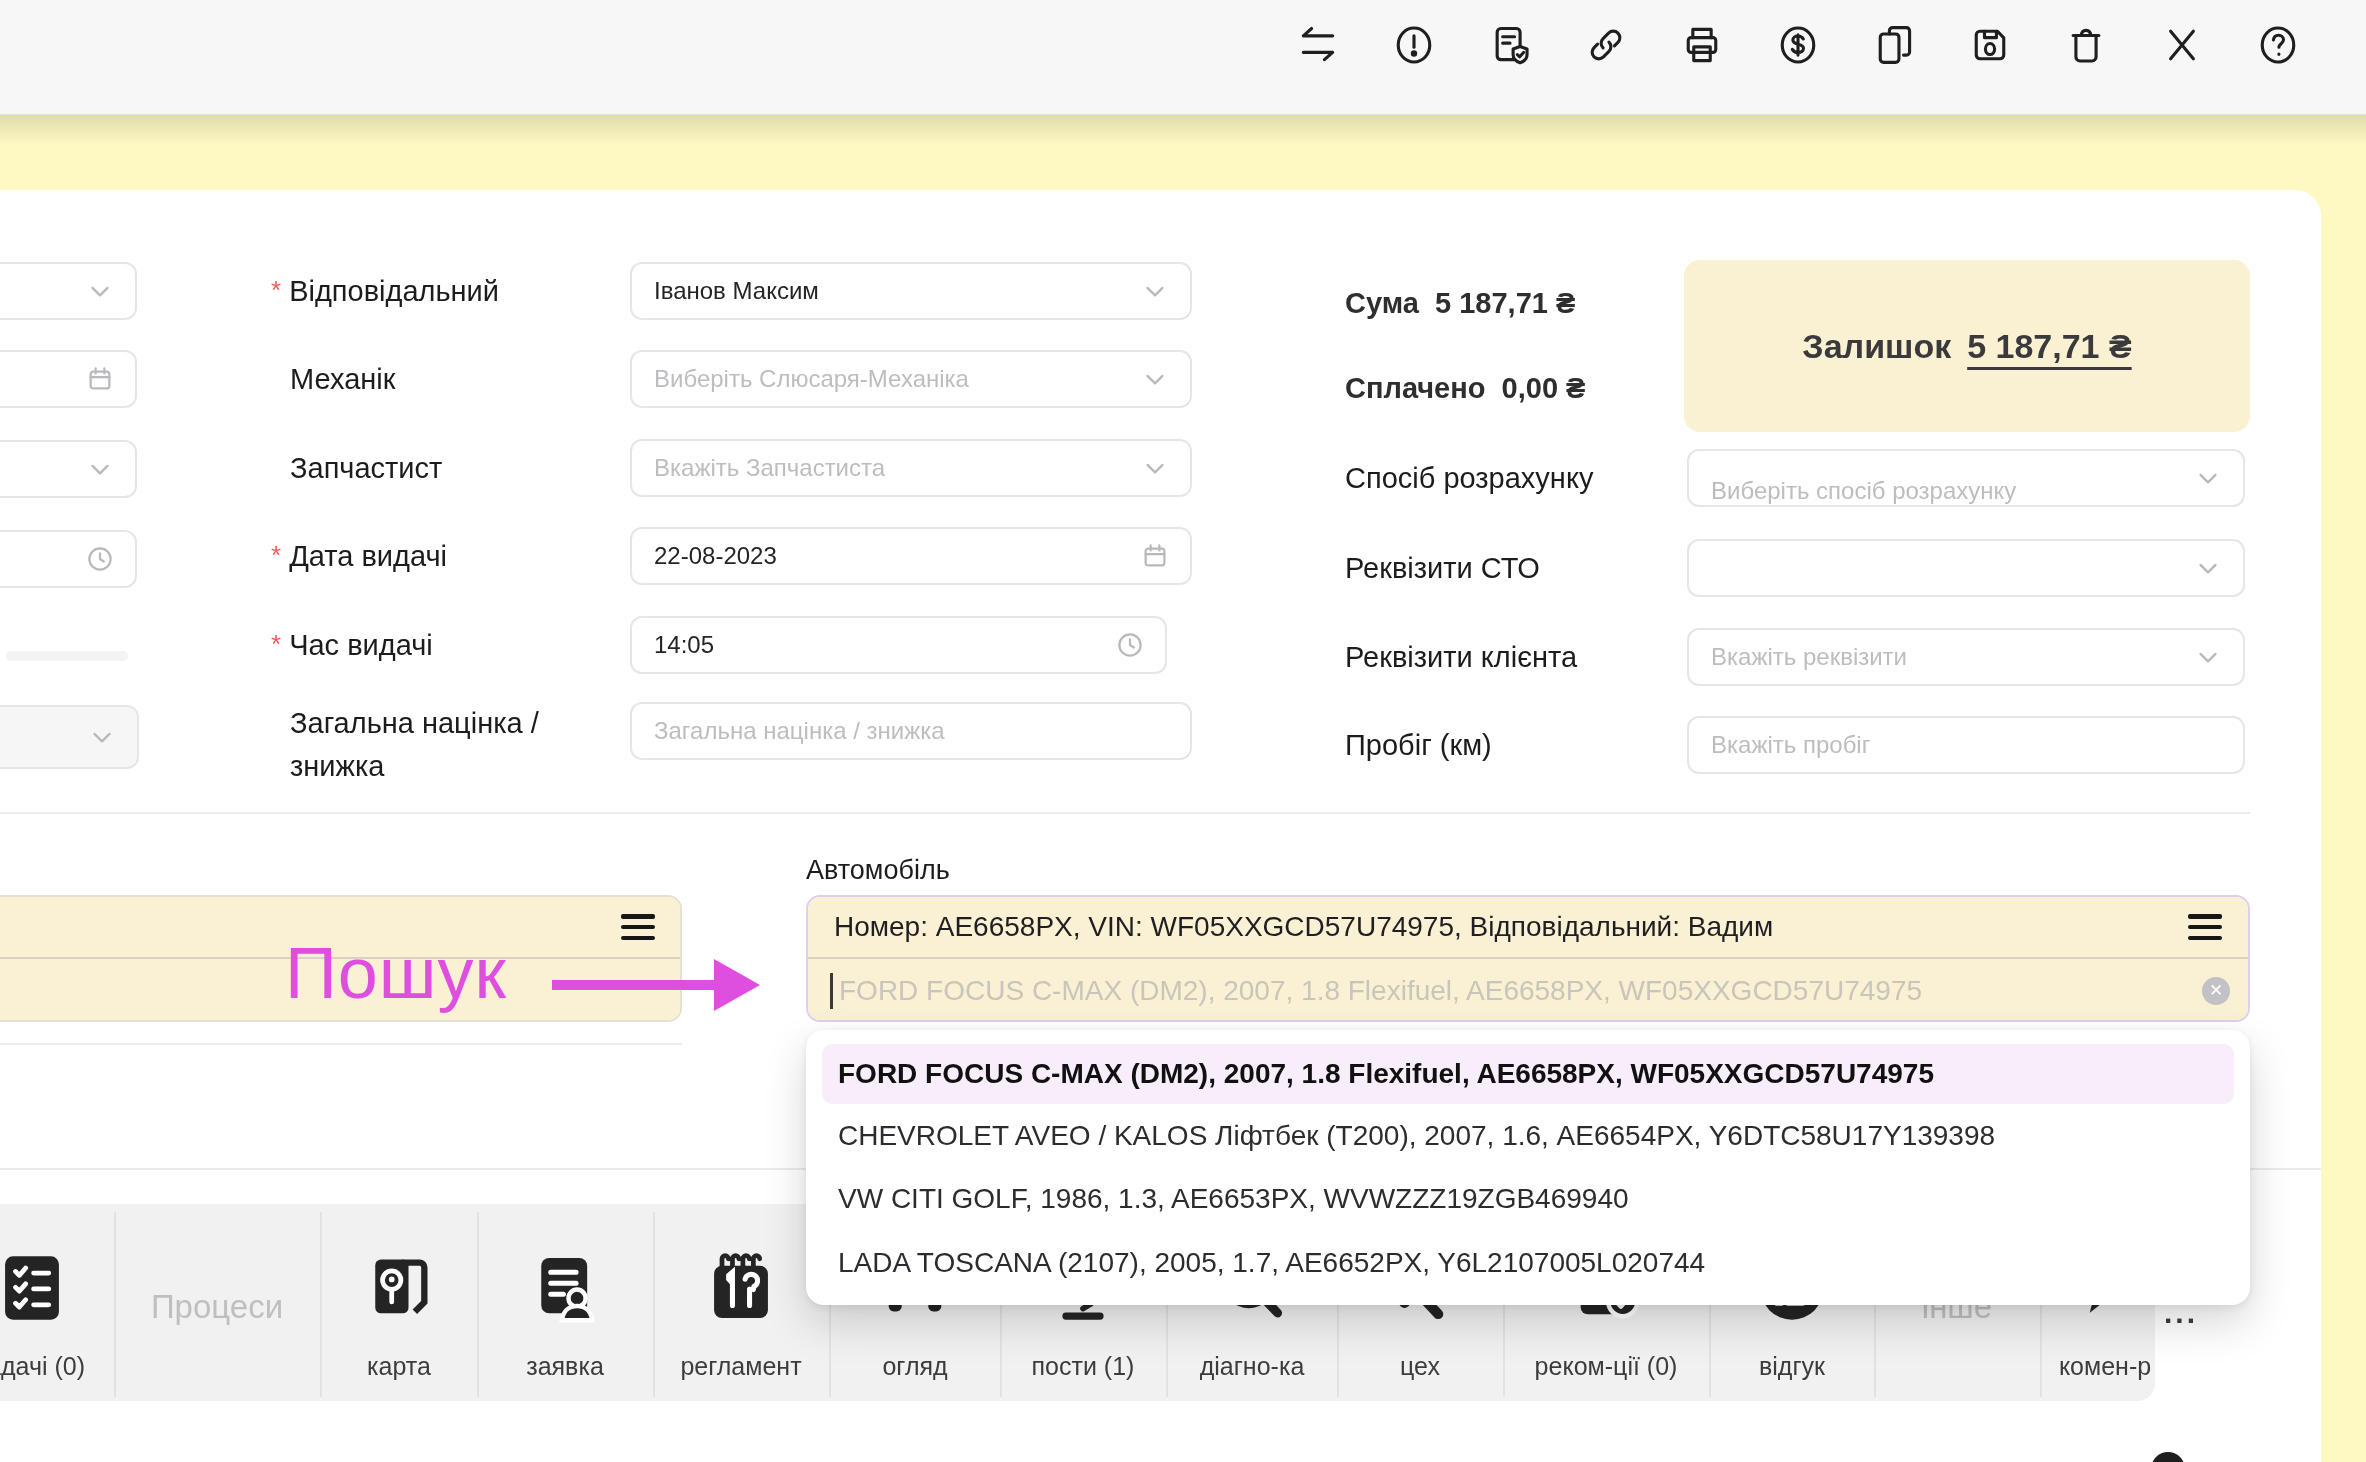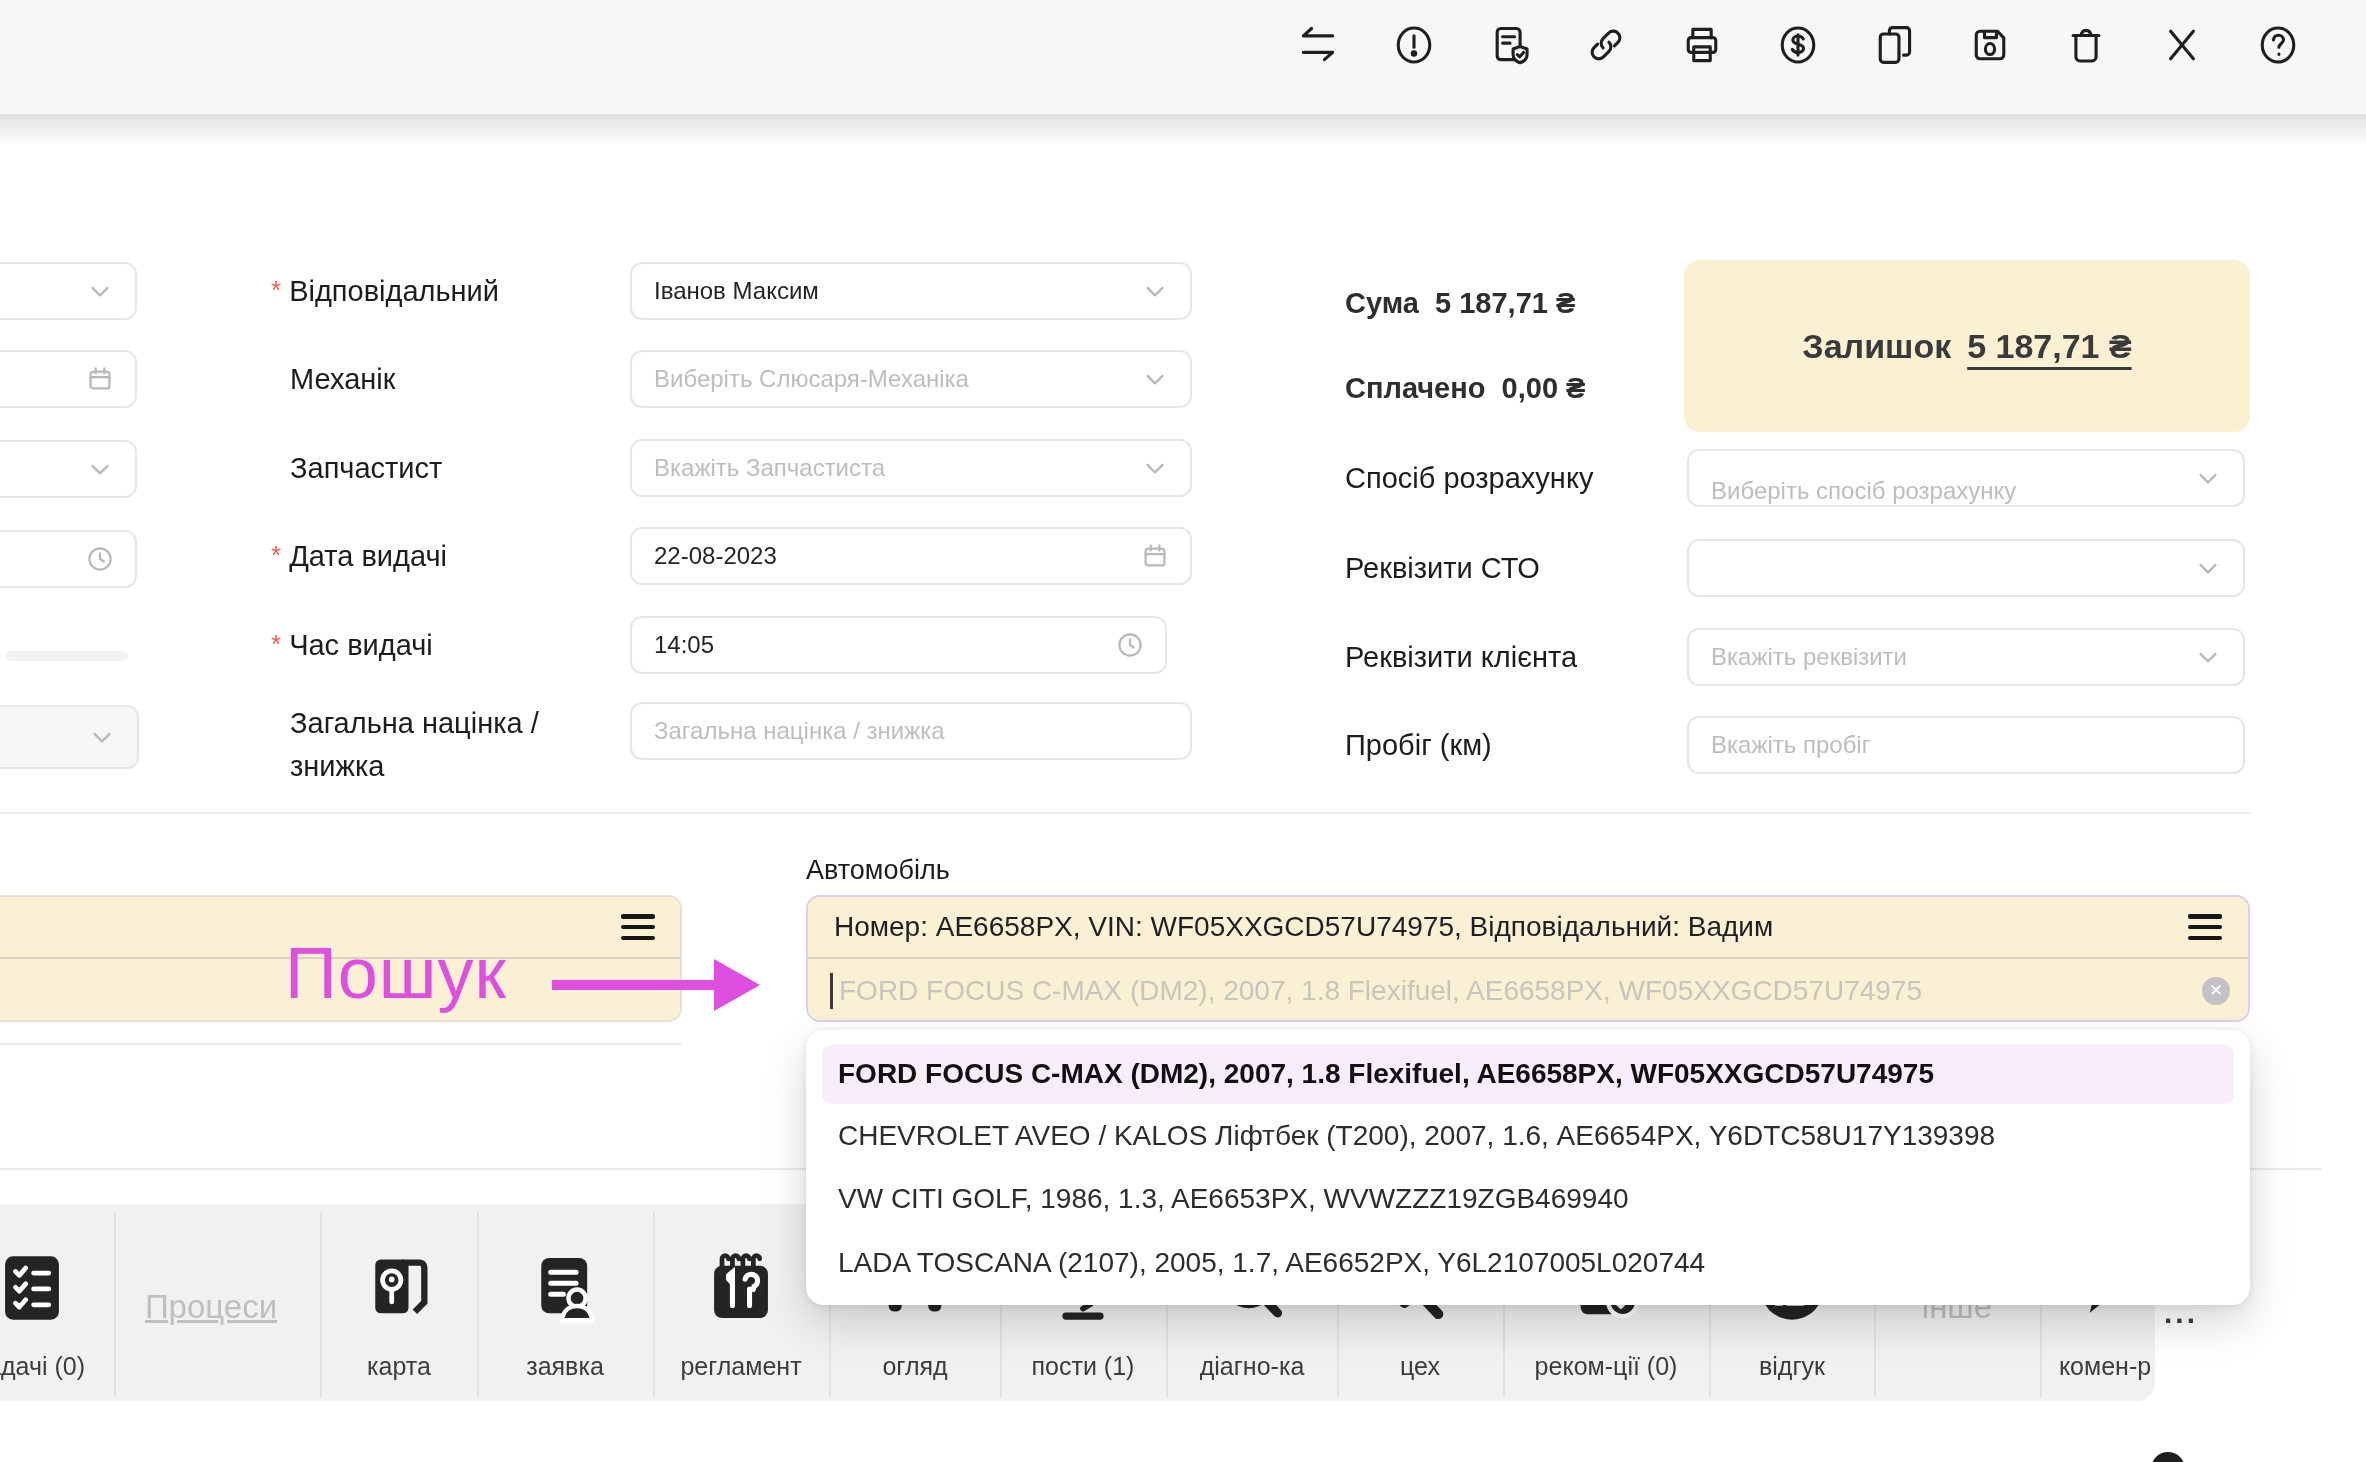--- a/index.html
+++ b/index.html
@@ -1,17 +1,17 @@
 <!DOCTYPE html>
 <html><head>
 <meta charset="utf-8">
 <style>
   html,body{margin:0;padding:0;}
   body{font-family:"Liberation Sans","DejaVu Sans",sans-serif;background:#ededee;}
-  .canvas{position:relative;width:2366px;height:1462px;overflow:hidden;background:#ffffff;}
+  .canvas{position:relative;width:2366px;height:1462px;overflow:hidden;background:#fef9c3;}
   .abs{position:absolute;}
 
   
   .topbar{left:0;top:0;width:2366px;height:114px;background:#f7f7f8;border-bottom:1px solid #e3e3e5;z-index:50;}
   .topshadow{left:0;top:115px;width:2366px;height:30px;background:linear-gradient(rgba(0,0,0,.12),rgba(0,0,0,0));z-index:5;}
   .tb-icons{left:1296px;top:23px;display:flex;gap:52px;z-index:51;}
   .tbicon{width:44px;height:44px;cursor:pointer;}
   .tbicon svg{width:44px;height:44px;stroke:#1f1f1f;fill:none;stroke-width:1.7;stroke-linecap:round;stroke-linejoin:round;}
 
   
@@ -280,21 +280,21 @@
       <div class="vdiv" style="left:2040px;"></div>
 
     <div class="cell-icon toolbar-item" style="left:32px;"><svg viewBox="0 0 24 24">
           <rect x="3.5" y="2" width="17" height="20" rx="2.5" fill="#242424"></rect>
           <g stroke="#fff" stroke-width="1.5" fill="none" stroke-linecap="round" stroke-linejoin="round">
             <path d="M6.8 6.8l1.2 1.2 2-2.3M12.5 7.3h4.8M6.8 11.8l1.2 1.2 2-2.3M12.5 12.3h4.8M6.8 16.8l1.2 1.2 2-2.3M12.5 17.3h4.8"></path>
           </g>
         </svg></div>
     <div class="cell-label" style="left:36px;">адачі (0)</div>
 
-    <div class="disabled-label" style="left:211px;text-decoration:underline;">Процеси</div>
+    <div class="disabled-label" style="left:217px;">Процеси</div>
 
     <div class="cell-icon toolbar-item" style="left:399px;"><svg viewBox="0 0 24 24">
           <path d="M13 4h5.5a1.5 1.5 0 0 1 1.5 1.5v11L17 19.5" fill="none" stroke="#242424" stroke-width="2"></path>
           <rect x="4.5" y="3" width="10.5" height="17" rx="1.8" fill="#242424"></rect>
           <circle cx="9.7" cy="9.5" r="2.9" fill="none" stroke="#fff" stroke-width="1.5"></circle>
           <circle cx="9.7" cy="9.3" r="0.9" fill="#fff"></circle>
           <path d="M9.7 12.4v4" stroke="#fff" stroke-width="1.5" stroke-linecap="round"></path>
         </svg></div>
     <div class="cell-label" style="left:399px;">карта</div>
 

